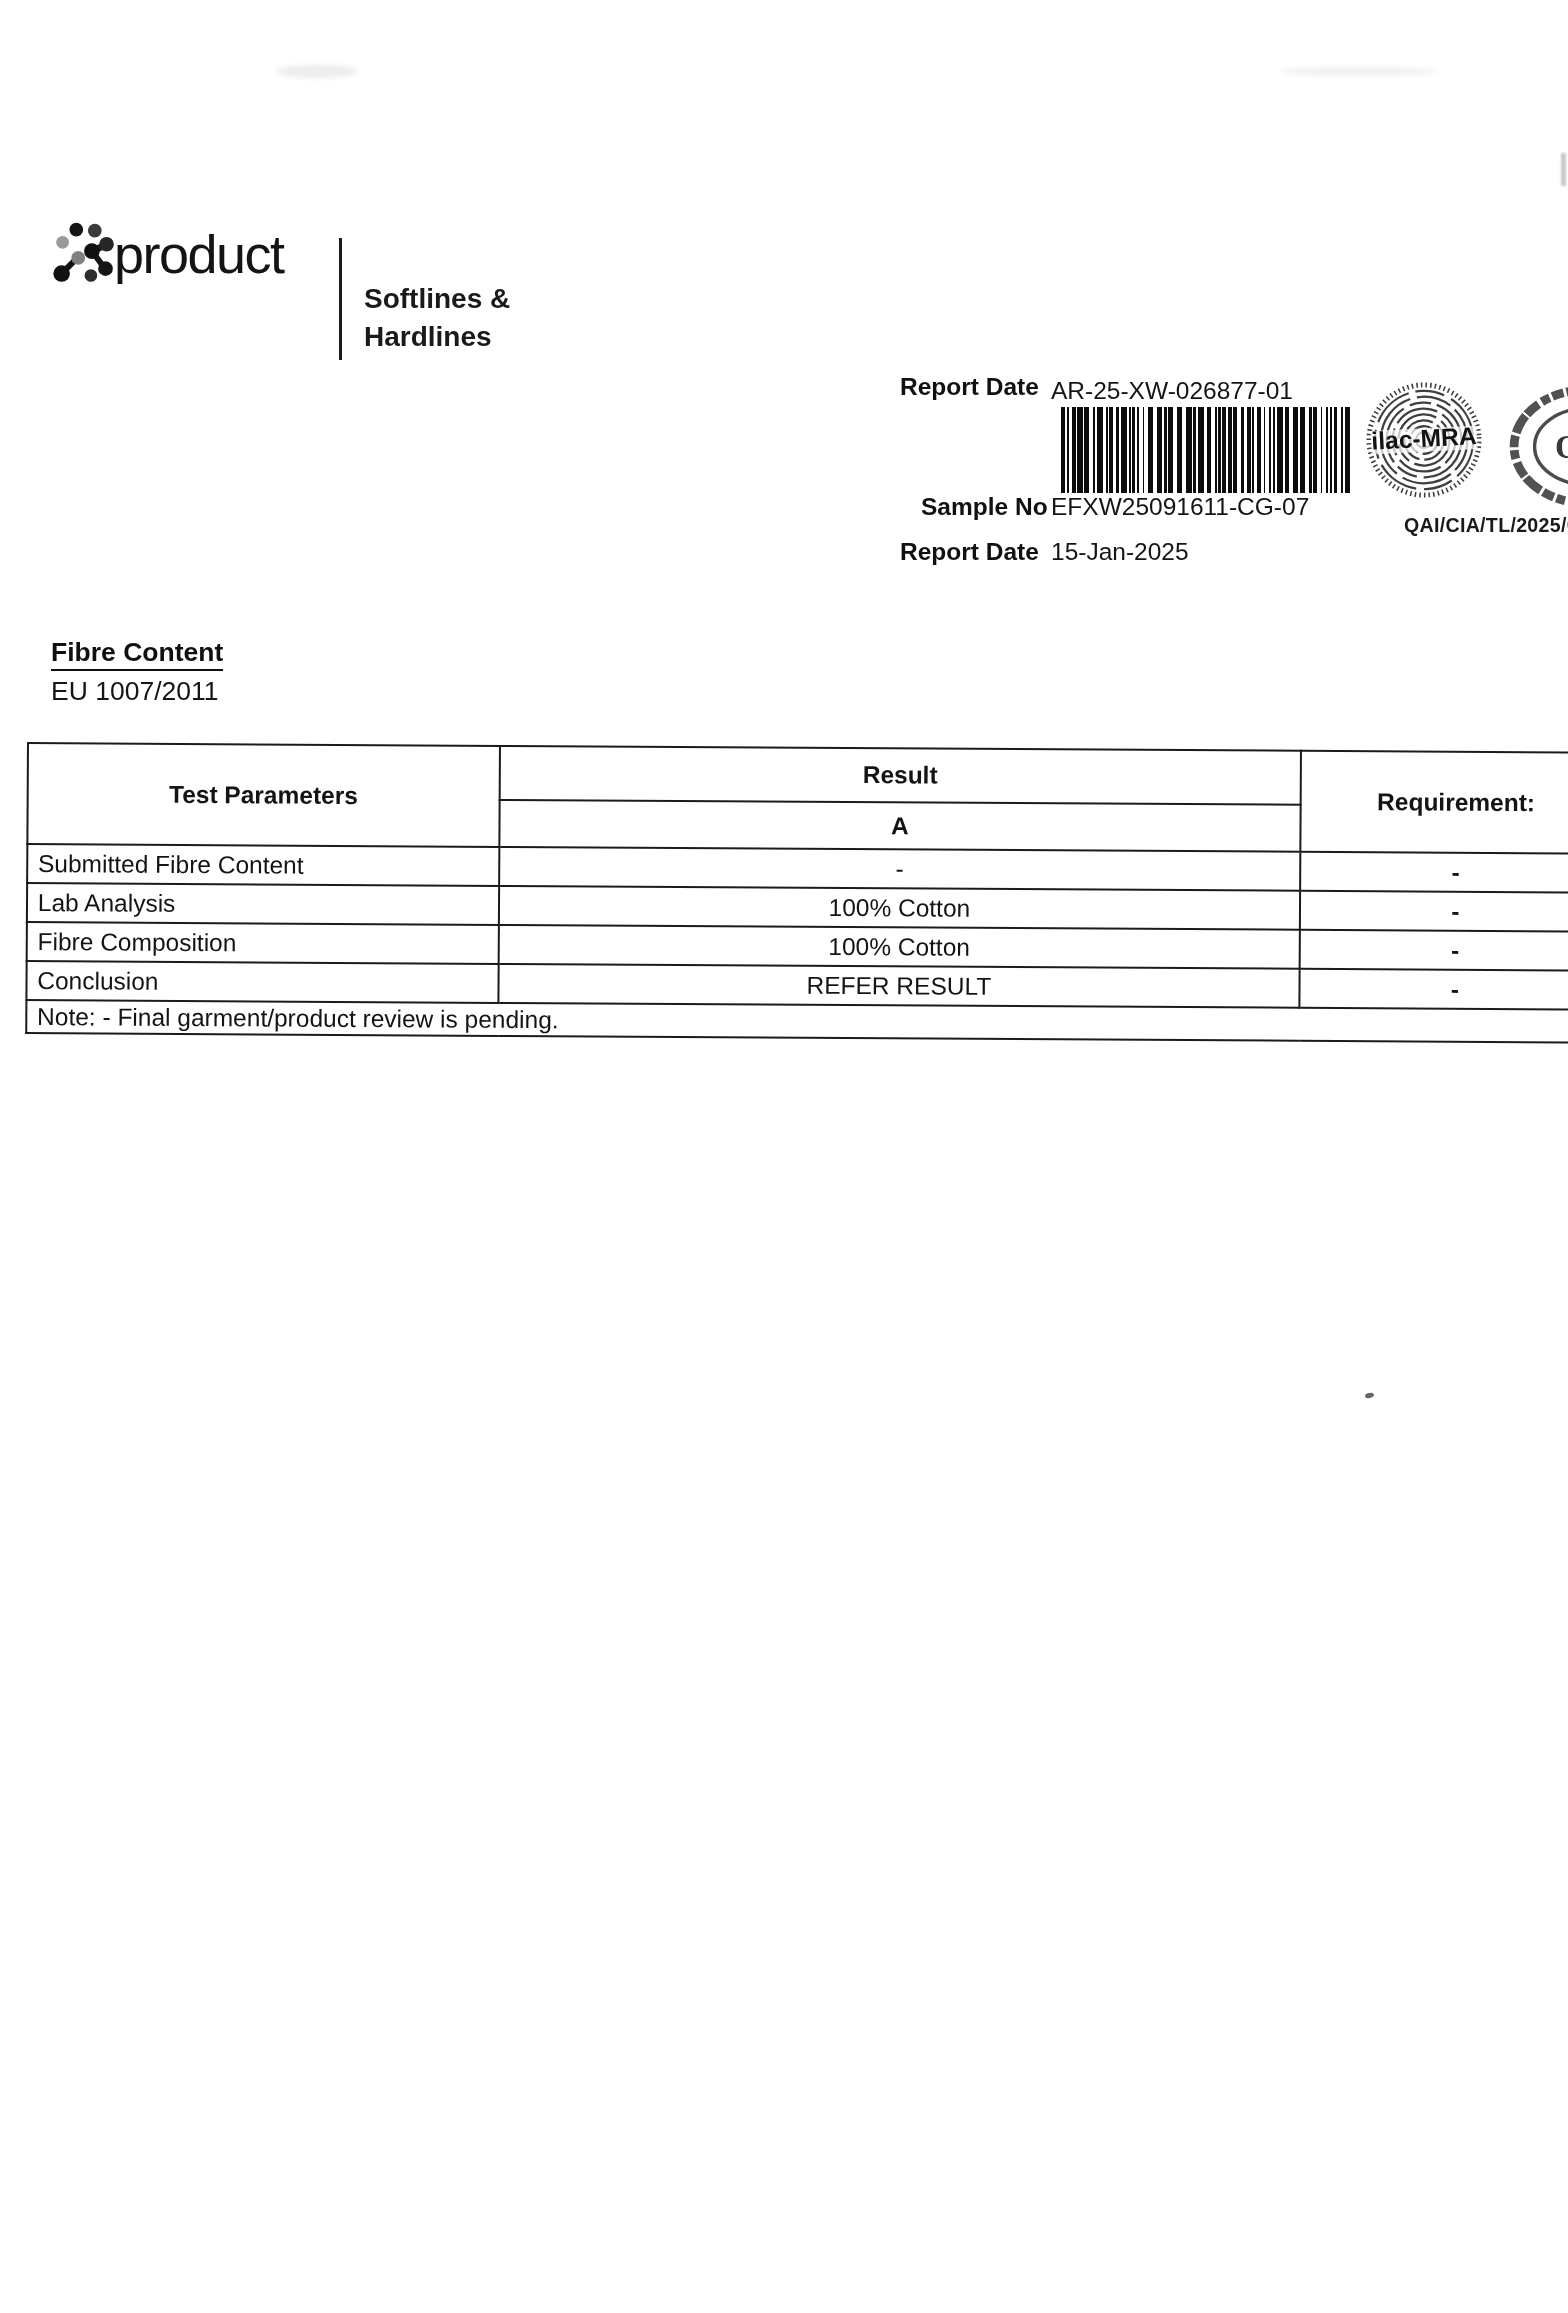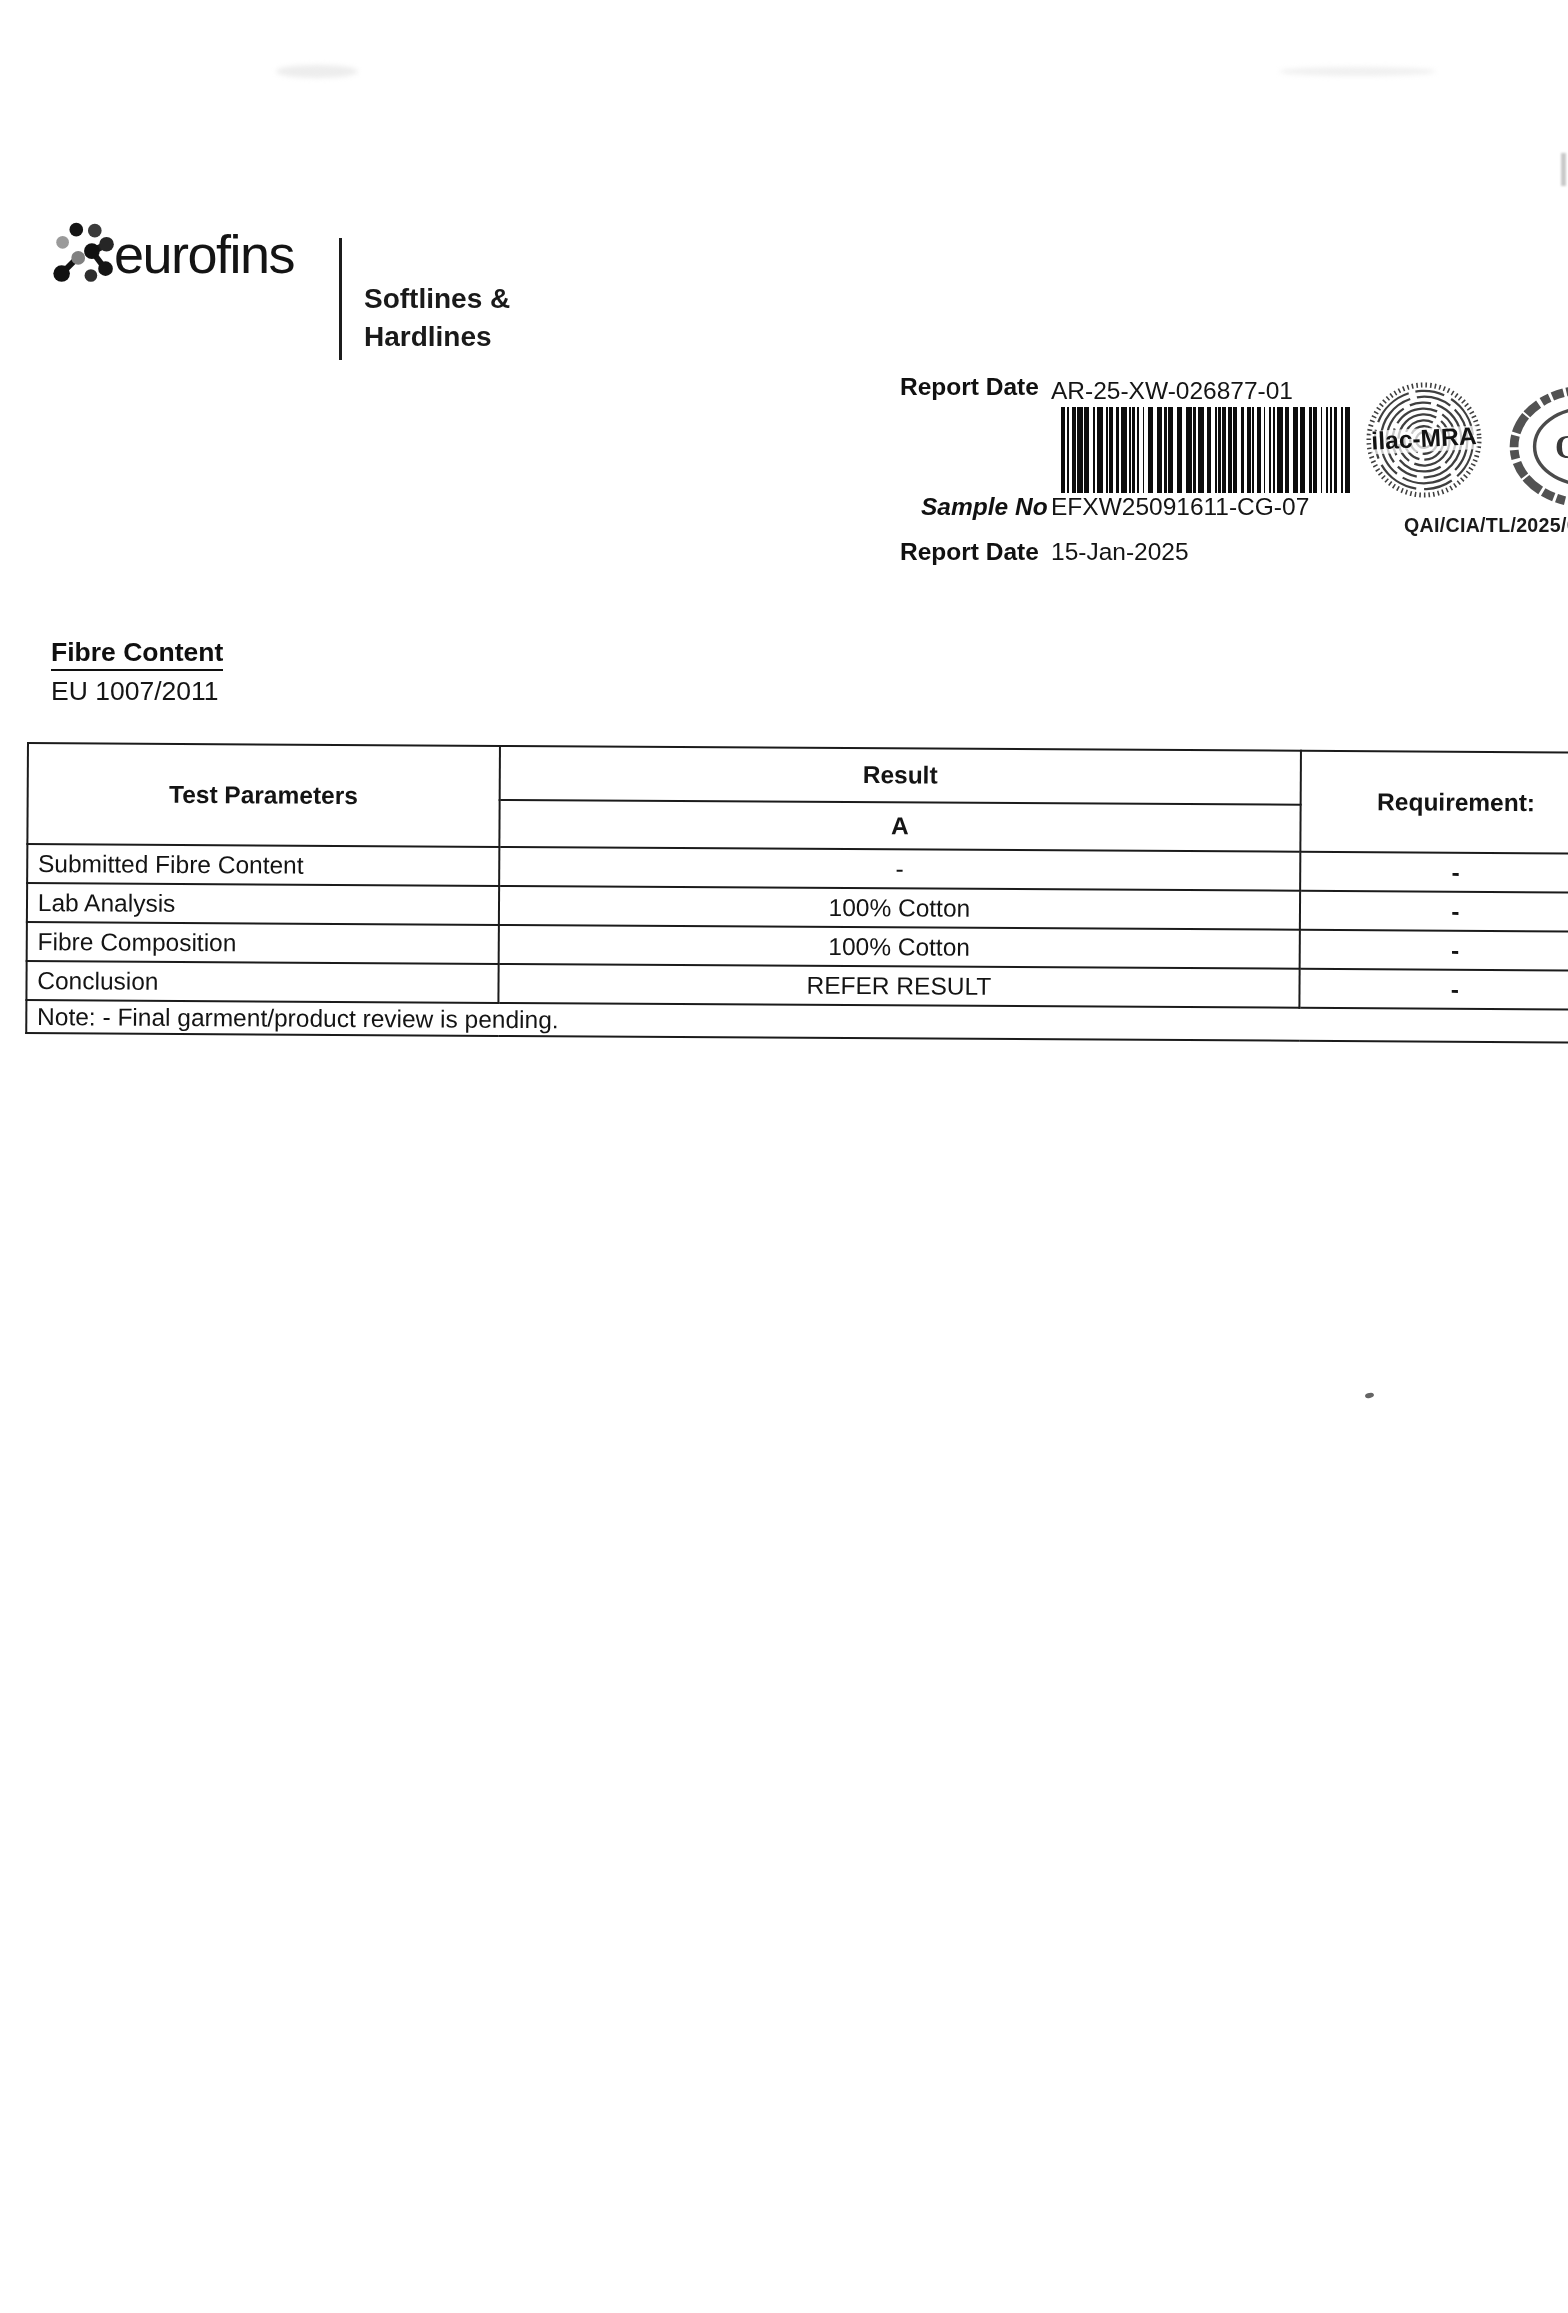--- a/index.html
+++ b/index.html
@@ -22,21 +22,21 @@
   .division{
     left:364px;top:280px;
     font-size:28px;font-weight:700;line-height:38px;color:#1a1a1a;
   }
 
   
   .meta-label{font-size:24.5px;font-weight:700;color:#111;white-space:nowrap;}
   .meta-value{font-size:24.5px;font-weight:400;color:#151515;white-space:nowrap;}
   .lbl-report-code{left:900px;top:373px;}
   .val-report-code{left:1051px;top:377px;}
-  .lbl-sample-no{left:921px;top:493px;font-style:italic;}
+  .lbl-sample-no{left:921px;top:493px;}
   .val-sample-no{left:1051px;top:493px;}
   .lbl-report-date{left:900px;top:538px;}
   .val-report-date{left:1051px;top:538px;}
 
   .barcode{
     left:1061px;top:407px;width:300px;height:86px;
     display:flex;align-items:stretch;overflow:hidden;
   }
 
   .stamp-ilac{left:1365px;top:380px;width:118px;height:120px;transform:rotate(-3deg);}
@@ -101,21 +101,21 @@
     <circle cx="30" cy="14" r="7" fill="#151515"></circle>
     <circle cx="49" cy="15" r="7" fill="#3a3a3a"></circle>
     <circle cx="16" cy="27" r="6.5" fill="#9a9a9a"></circle>
     <circle cx="61" cy="29" r="7.5" fill="#262626"></circle>
     <circle cx="46" cy="36" r="8" fill="#111"></circle>
     <circle cx="32" cy="43" r="7" fill="#808080"></circle>
     <circle cx="15" cy="59" r="8.5" fill="#111"></circle>
     <circle cx="60" cy="54" r="7.5" fill="#151515"></circle>
     <circle cx="45" cy="61" r="6.5" fill="#2e2e2e"></circle>
   </svg>
-  <div class="abs brand-word">eurofins</div>
+  <div class="abs brand-word">product</div>
   <div class="abs brand-divider"></div>
   <div class="abs division">
     <div>Softlines &amp;</div>
     <div>Hardlines</div>
   </div>
 
   <div class="abs meta-label lbl-report-code">Report Date</div>
   <div class="abs meta-value val-report-code">AR-25-XW-026877-01</div>
 
   <div class="abs barcode">

